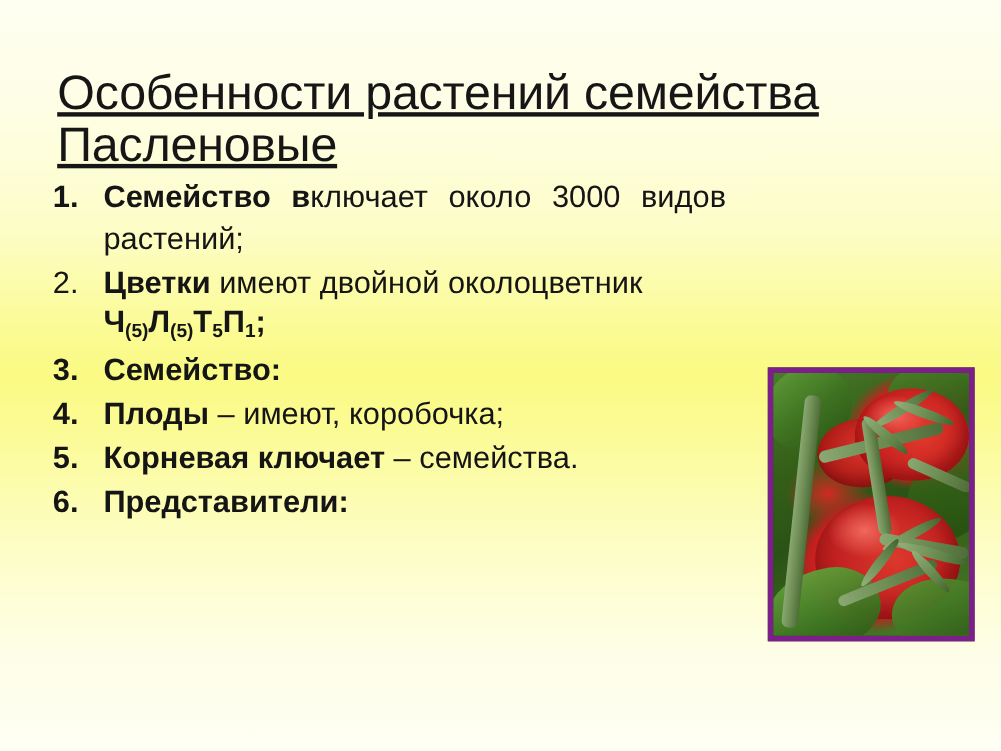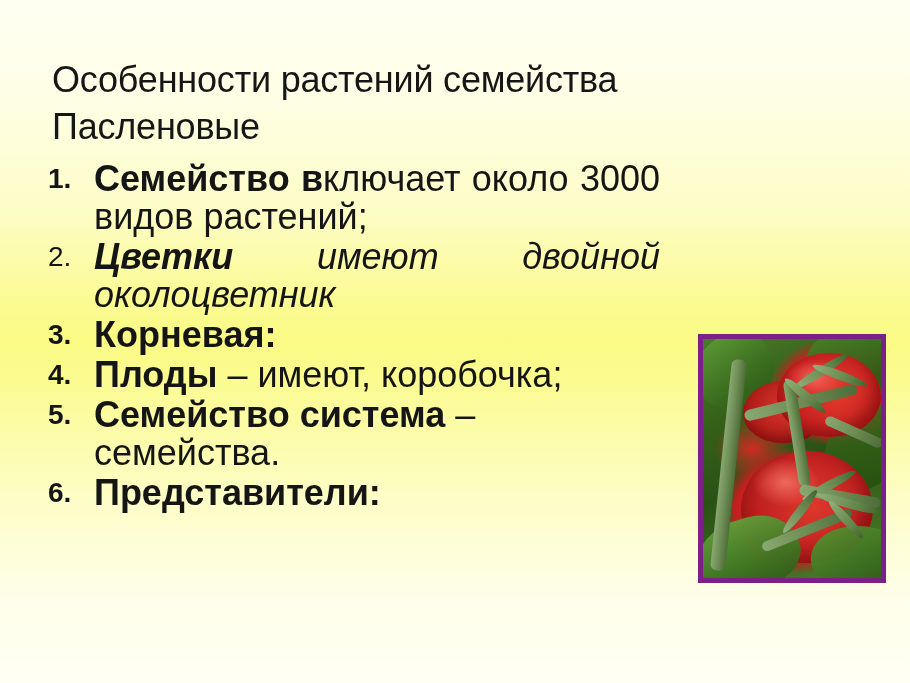--- a/index.html
+++ b/index.html
@@ -31,26 +31,27 @@
         #fffff4 100%);
     overflow: hidden;
   }
 
   
   #title {
     position: absolute;
     left: 52px;
     top: 32px;
     width: 700px;
-    font-size: 36px;
+    font-size: 44px;
     line-height: 47px;
     color: #161616;
     font-weight: normal;
     letter-spacing: -0.2px;
     white-space: pre-line;
+    text-decoration: underline;
   }
 
   
   #body-list {
     position: absolute;
     left: 48px;
     top: 160px;
     width: 612px;
     color: #151515;
     font-size: 28px;
@@ -65,21 +66,21 @@
     flex: 0 0 auto;
     width: 46px;
     text-align: left;
     font-size: 28px;
     line-height: 38px;
   }
   .marker.b { font-weight: bold; }
   .marker.n { font-weight: normal; }
   .itext {
     flex: 1 1 auto;
-    font-size: 36px;
+    font-size: 28px;
     line-height: 38px;
   }
   .justified { text-align: justify; text-align-last: left; }
   .justified-full { text-align: justify; }
   b.strong { font-weight: bold; }
   .formula {
     font-weight: bold;
     display: block;
     margin-top: -2px;
   }
@@ -186,39 +187,40 @@
   <div id="body-list">
 
     <div class="item">
       <span class="marker b">1.</span>
       <span class="itext justified"><b class="strong">Семейство в</b><span>ключает около 3000 видов растений;</span></span>
     </div>
 
     <div class="item">
       <span class="marker n">2.</span>
       <span class="itext">
-        <span class="justified-full" style="display:block;font-style:italic;">
+        <span class="justified-full" style="display:block;">
           <b class="strong">Цветки</b><span> имеют двойной околоцветник</span>
         </span>
+        <span class="formula"><span>Ч</span><sub>(5)</sub><span>Л</span><sub>(5)</sub><span>Т</span><sub>5</sub><span>П</span><sub>1</sub><span>;</span></span>
       </span>
     </div>
 
     <div class="item">
       <span class="marker b">3.</span>
-      <span class="itext"><b class="strong">Корневая:</b><span></span></span>
+      <span class="itext"><b class="strong">Семейство:</b><span></span></span>
     </div>
 
     <div class="item">
       <span class="marker b">4.</span>
       <span class="itext"><b class="strong">Плоды</b><span> – имеют, коробочка;</span></span>
     </div>
 
     <div class="item">
       <span class="marker b">5.</span>
-      <span class="itext"><b class="strong">Семейство система</b><span> – семейства.</span></span>
+      <span class="itext"><b class="strong">Корневая ключает</b><span> – семейства.</span></span>
     </div>
 
     <div class="item">
       <span class="marker b">6.</span>
       <span class="itext"><b class="strong">Представители:</b><span></span></span>
     </div>
 
   </div>
 
   <div id="picture-frame">

